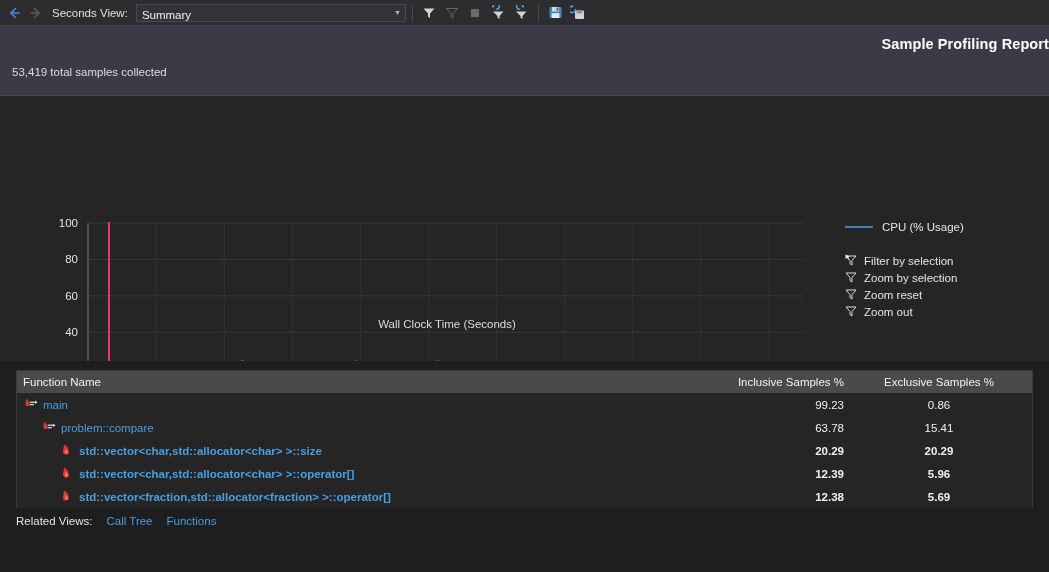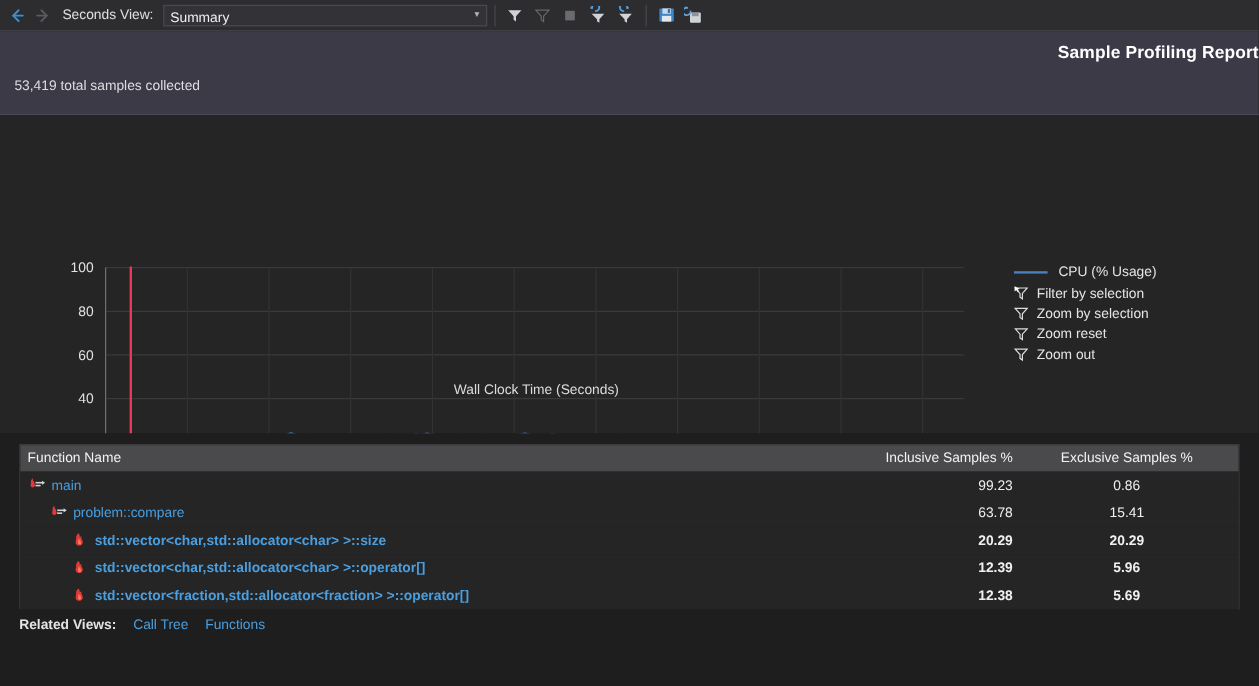--- a/index.html
+++ b/index.html
@@ -93,21 +93,21 @@
   #legend-series {
     display: flex; align-items: center; gap: 9px;
     height: 18px;
   }
   #legend-series .swatch {
     width: 28px; height: 2px; background: #4a7fc1;
   }
   #legend-series .lbl {
     font-size: 11.5px; color: #e4e4e6;
   }
-  #legend-actions { }
+  #legend-actions { margin-top: 16px; }
   .legend-action {
     display: flex; align-items: center; gap: 7px;
     height: 17px; margin-bottom: 0px;
   }
   .legend-action .lbl {
     font-size: 11.5px; color: #e4e4e6;
   }
   .legend-action svg { flex: 0 0 12px; }
 
   
@@ -159,21 +159,21 @@
   .ricon { width: 15px; height: 13px; flex: 0 0 15px; }
   .ricon svg { display: block; }
 
   
   #footer {
     height: 26px;
     display: flex; align-items: center;
     padding-left: 16px; gap: 8px;
     background: #1e1e1f;
   }
-  #footer .rv-label { font-size: 11.5px; color: #e4e4e6; font-weight: bold; }
+  #footer .rv-label { font-size: 11.5px; color: #e4e4e6; }
   #footer .rv-link {
     font-size: 11.5px; color: #4a9fe0;
     margin-left: 6px;
   }
 </style>
 </head>
 <body>
 
 <div id="toolbar">
   <div class="nav-arrow enabled">

